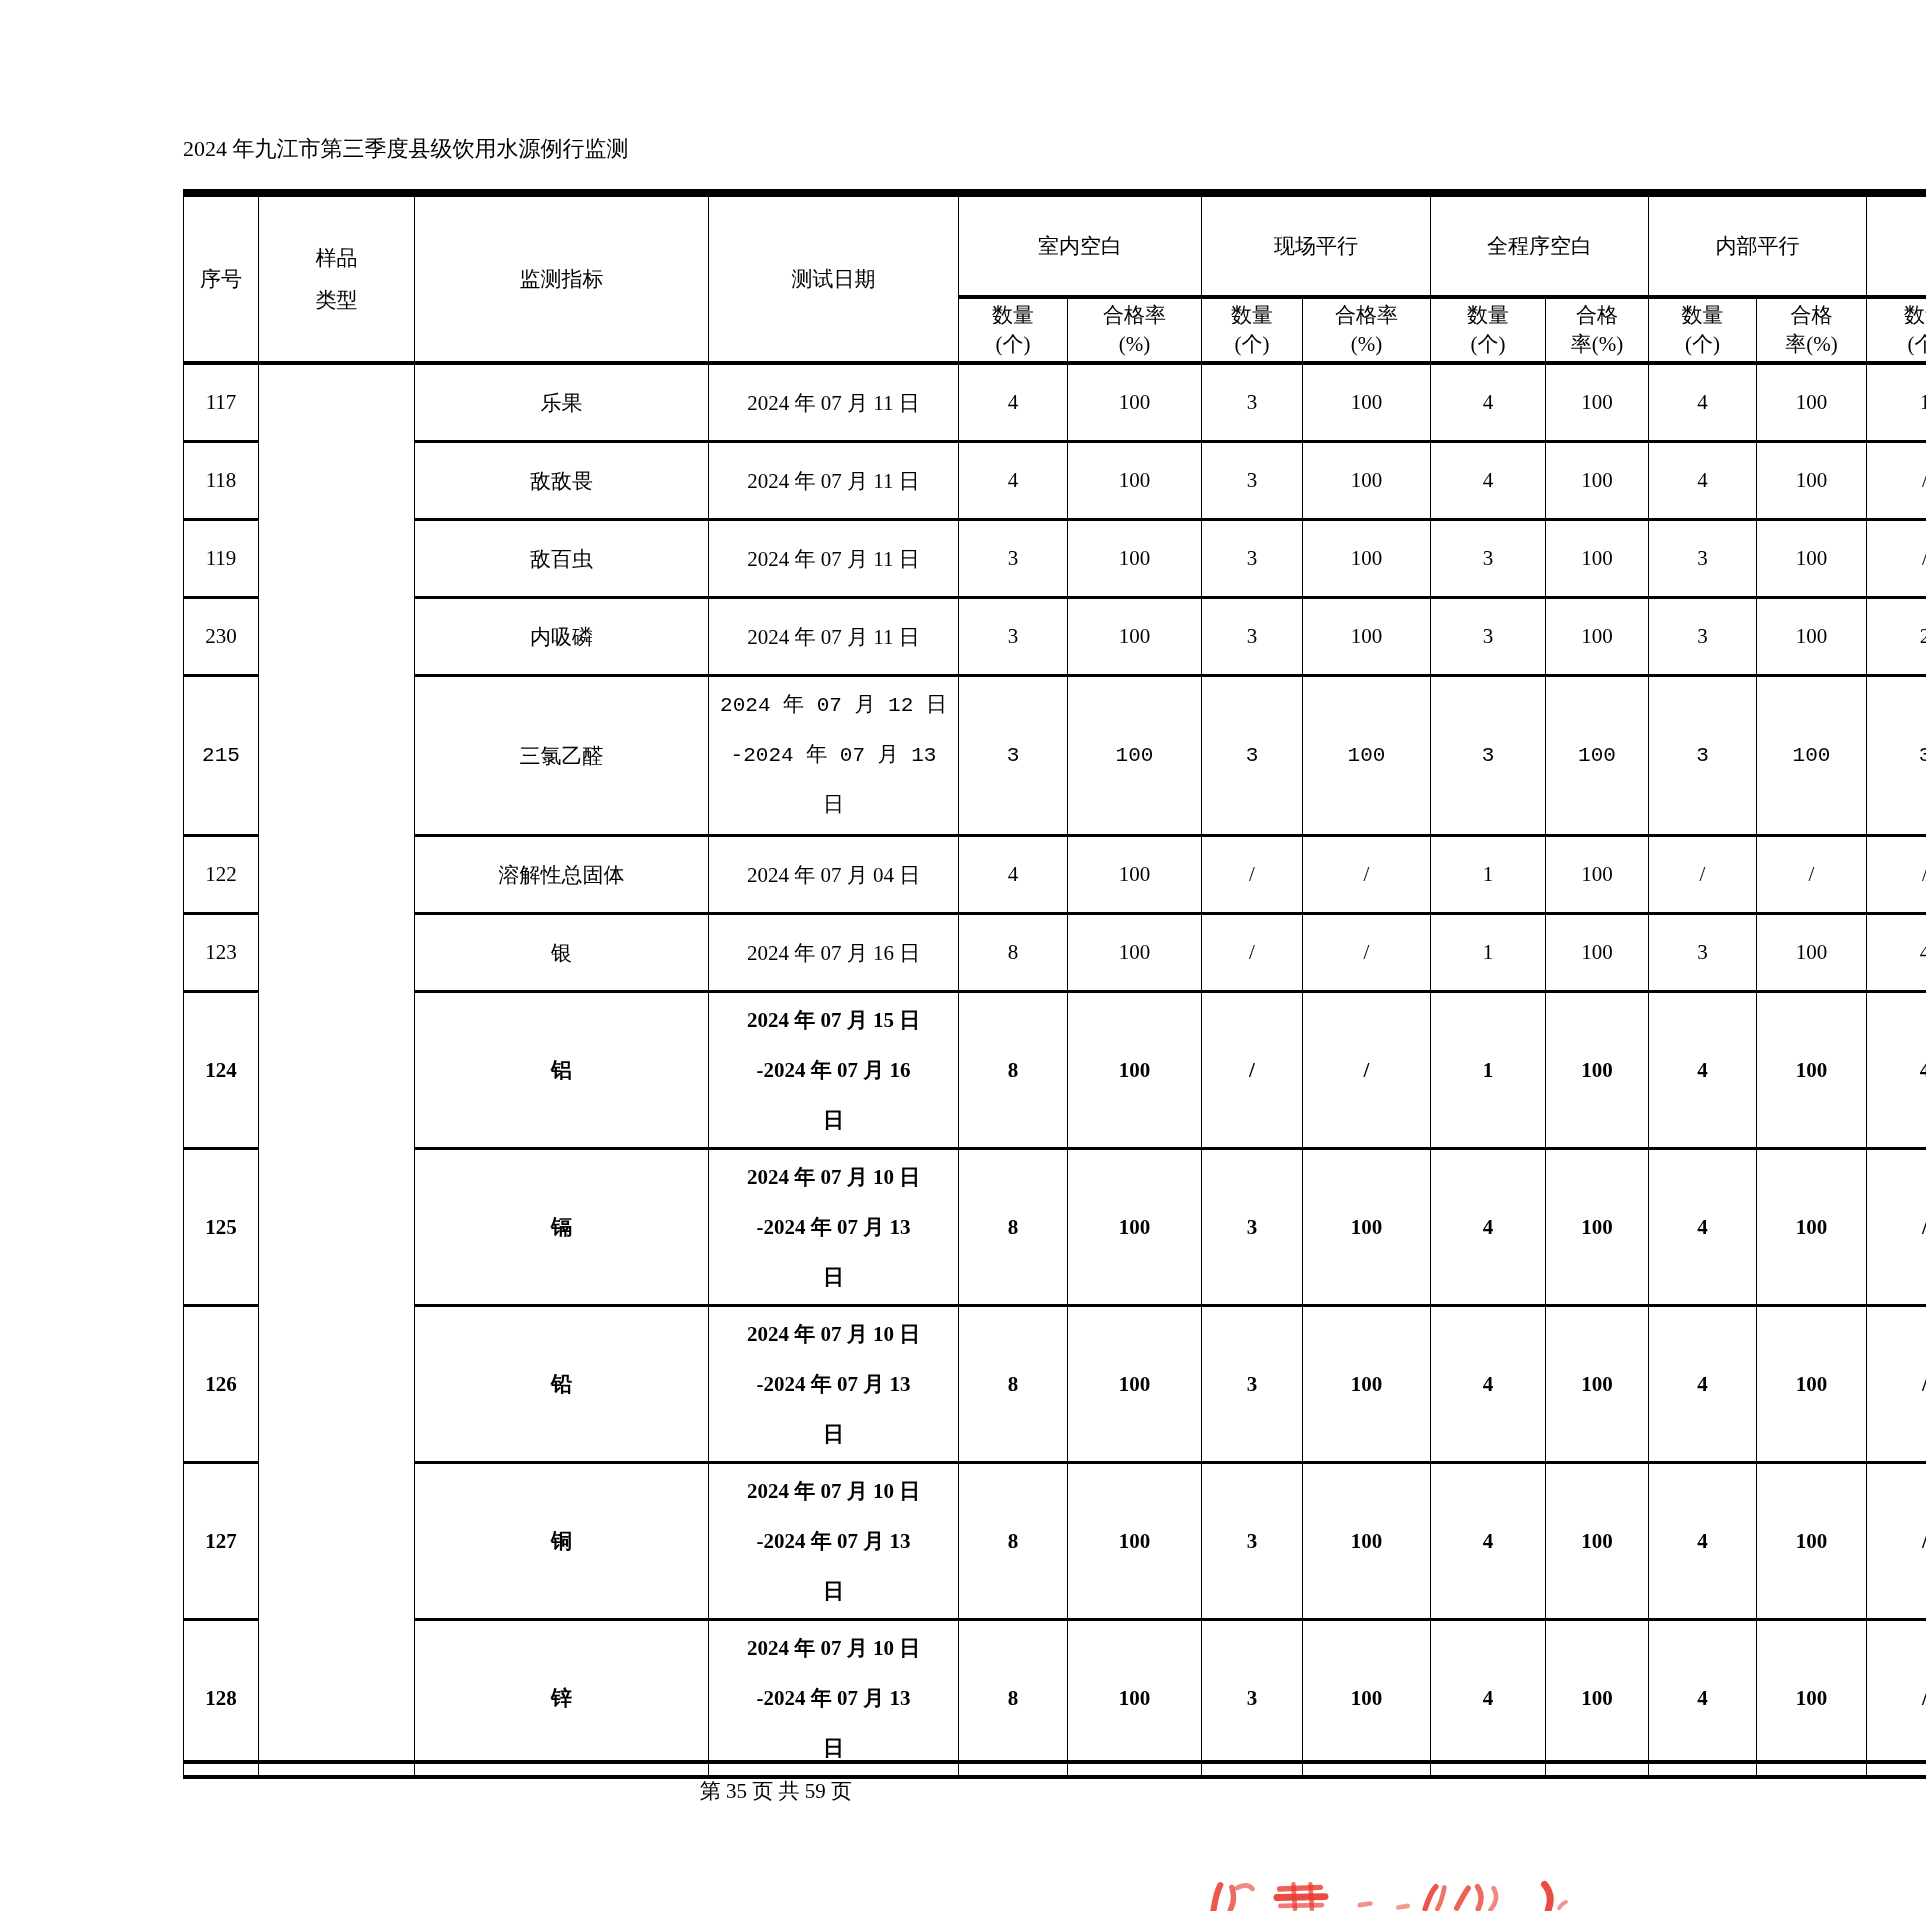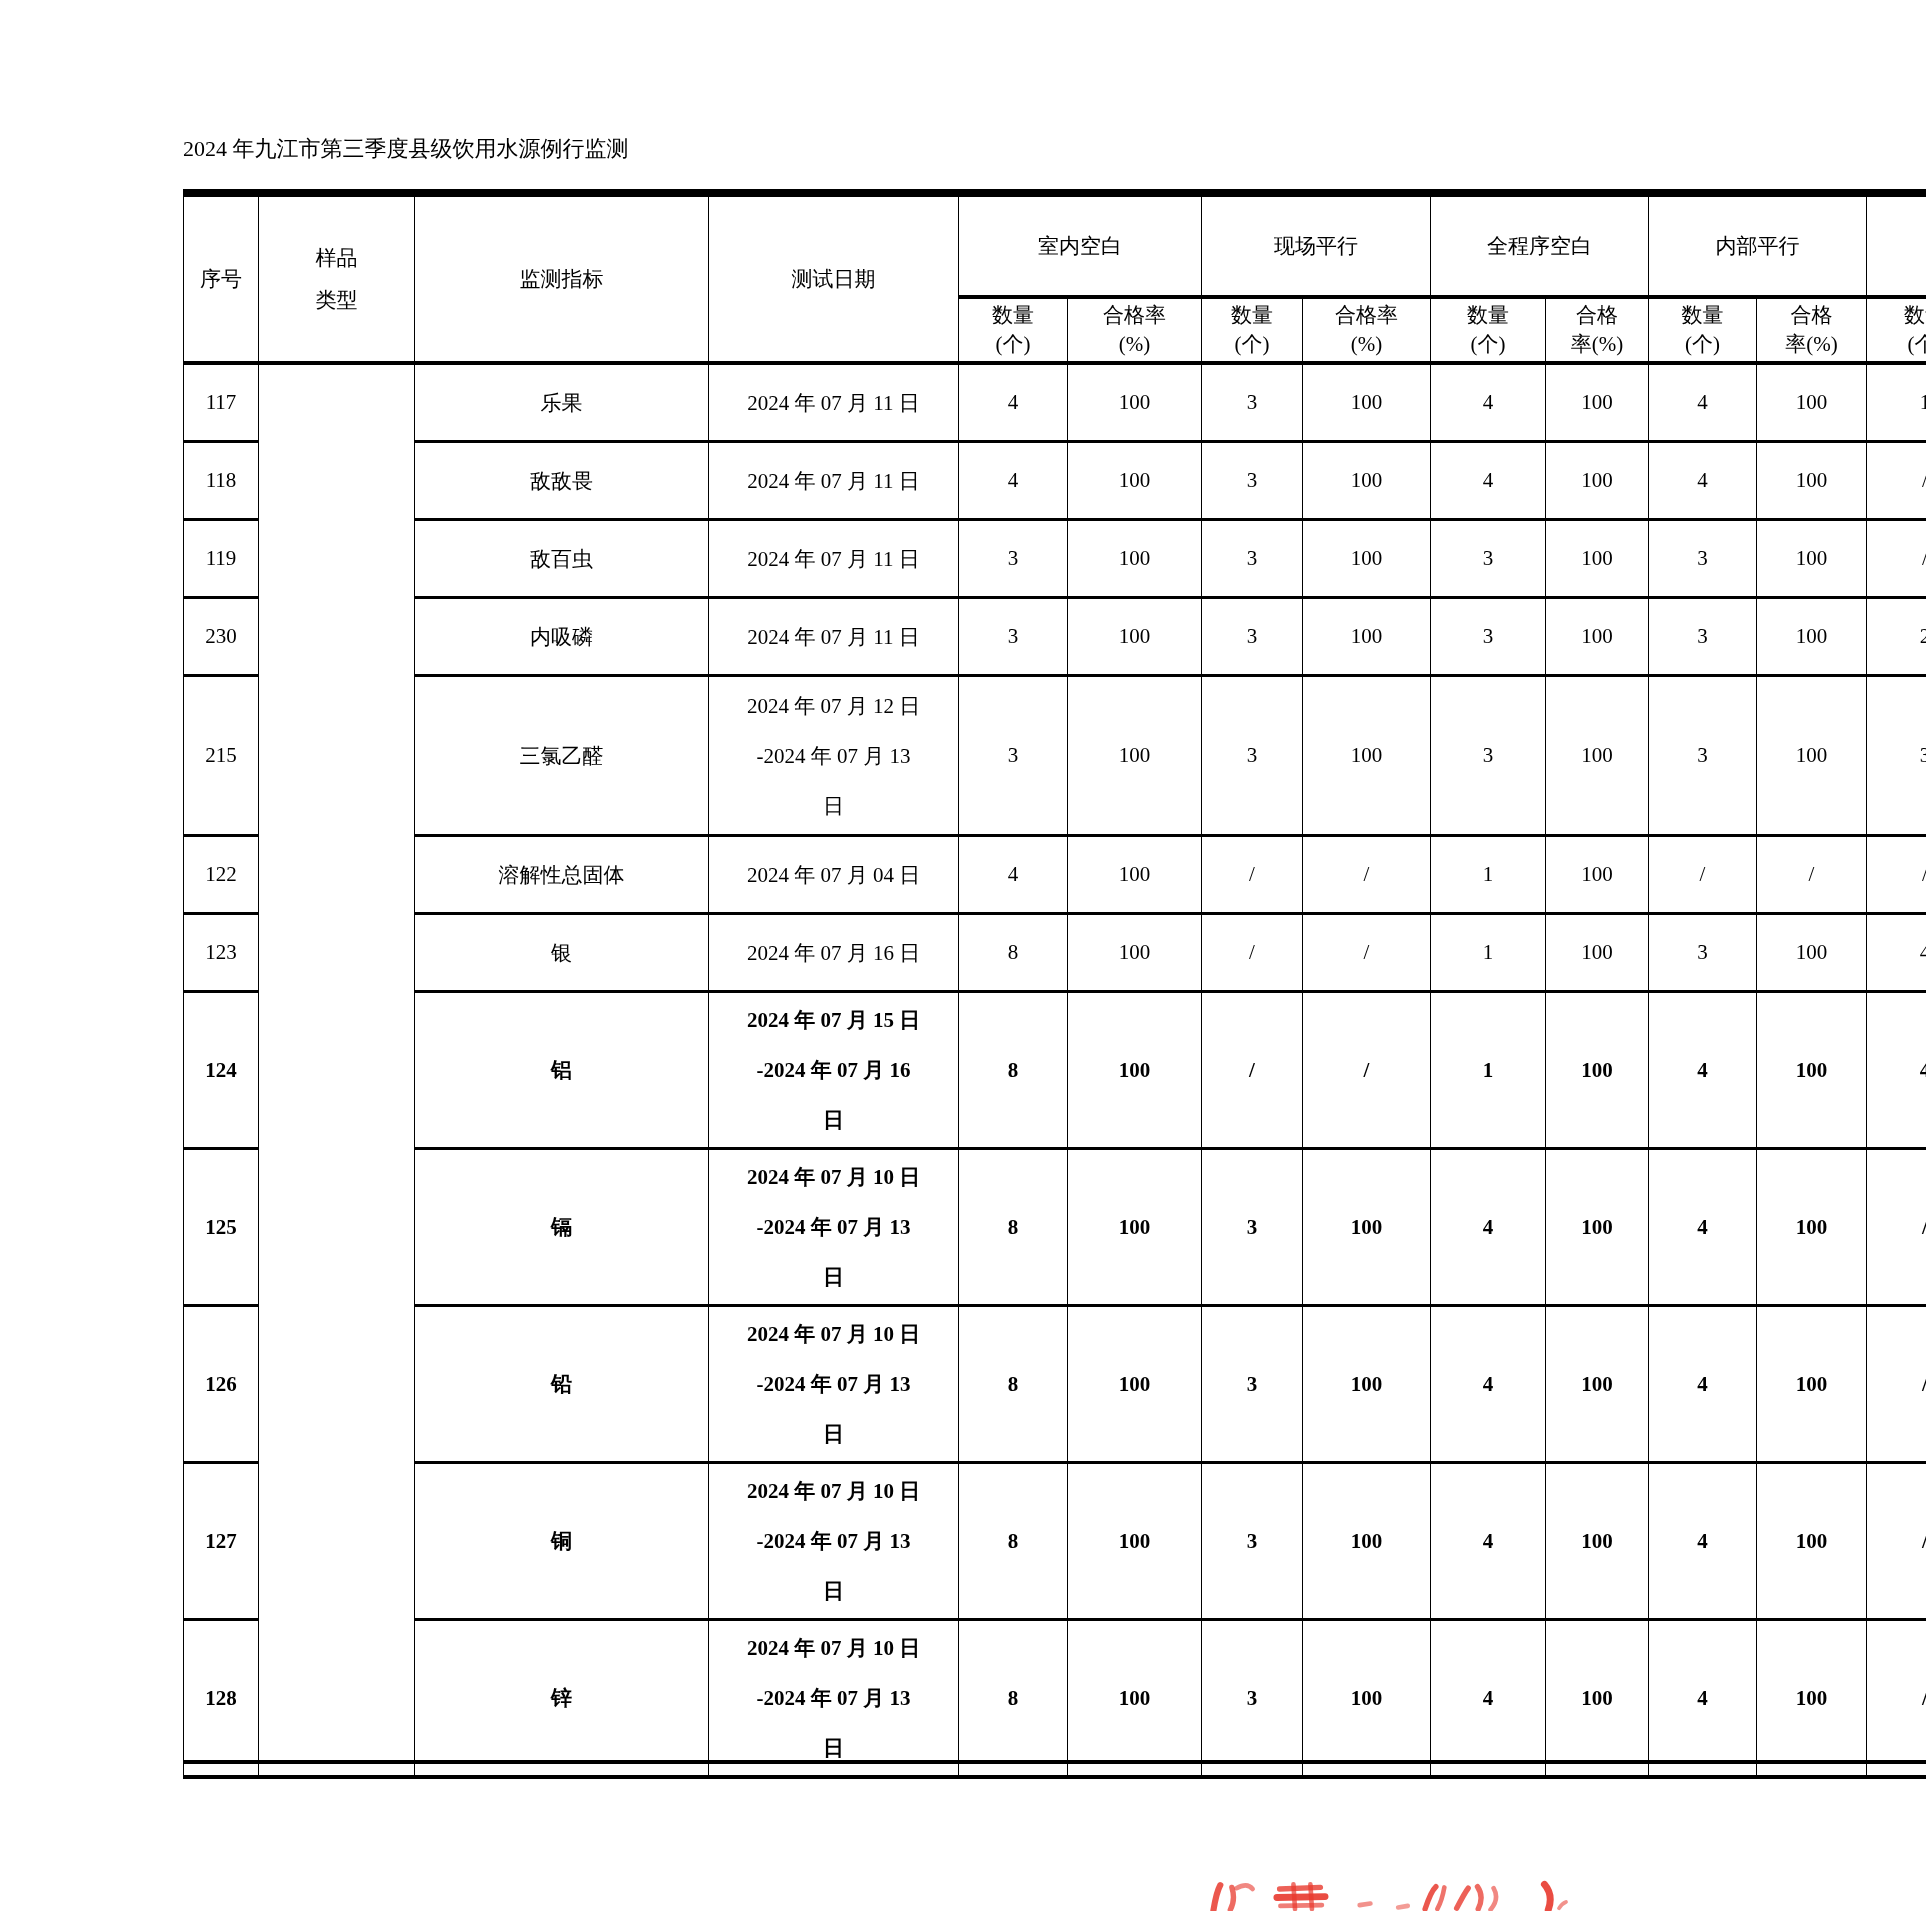--- a/index.html
+++ b/index.html
@@ -12,21 +12,21 @@
   .grid th,.grid td{border-left:1.5px solid #000;border-right:1.5px solid #000;
                     border-top:3.5px solid #000;border-bottom:3.5px solid #000;
                     font-weight:normal;padding:0;vertical-align:middle;overflow:hidden;}
   .grid{border:1.5px solid #000;}
   .hrow1 th{border-top:8.5px solid #000;height:98px;line-height:42px;}
   .hrow2 th{border-top:4.6px solid #000;border-bottom:4.6px solid #000;height:62px;line-height:29px;font-family:Liberation Serif, serif;}
   .grid thead th[rowspan]{border-bottom:4.6px solid #000;}
   .pre{white-space:pre-line;}
   tr.r-s td{height:75px;}
   tr.r-l td{height:154px;font-weight:bold;}
-  tr.r-xl td{height:157px;}
+  tr.r-xl td{height:157px;font-family:Liberation Mono, monospace;}
   td.sample{border-bottom:4.6px solid #000;}
   .grid tbody tr:last-child td{border-bottom:4.6px solid #000;}
   tr.r-l td.date,tr.r-xl td.date{line-height:50px;}
   .footer-rule{position:absolute;left:183px;top:1760px;width:2371px;height:0;border-top:4.6px solid #000;}
   .footer{position:absolute;left:183px;top:1777px;width:2371px;display:flex;font-size:21px;}
   .footer span{flex:1;}
   .footer .f-c{text-align:center;}
   .footer .f-r{text-align:right;}
   .stamp{position:absolute;left:1198px;top:1865px;width:408px;height:46px;overflow:hidden;}
   .stamp svg{width:100%;height:100%;}
@@ -286,20 +286,21 @@
         <td>4</td>
         <td>100</td>
         <td>/</td>
 
       </tr>
     </tbody>
   </table>
 
   <div class="footer-rule"></div>
   <div class="footer">
+    <span class="f-c">第 35 页 共 59 页</span>
     <span class="f-r">九江市浔阳东路 133 号</span>
   </div>
 
   <div class="stamp">
     <svg viewBox="0 0 1060 119" fill="none" stroke="#e8392e" stroke-linecap="round">
       <path d="M40,118 Q48,70 58,52" stroke-width="16" opacity="0.85"></path>
       <path d="M88,58 Q98,90 84,116" stroke-width="14" opacity="0.75"></path>
       <path d="M100,60 Q128,44 142,62" stroke-width="12" opacity="0.6"></path>
       <path d="M212,62 L318,58" stroke-width="14" opacity="0.8"></path>
       <path d="M205,84 L330,82" stroke-width="18" opacity="0.9"></path>

